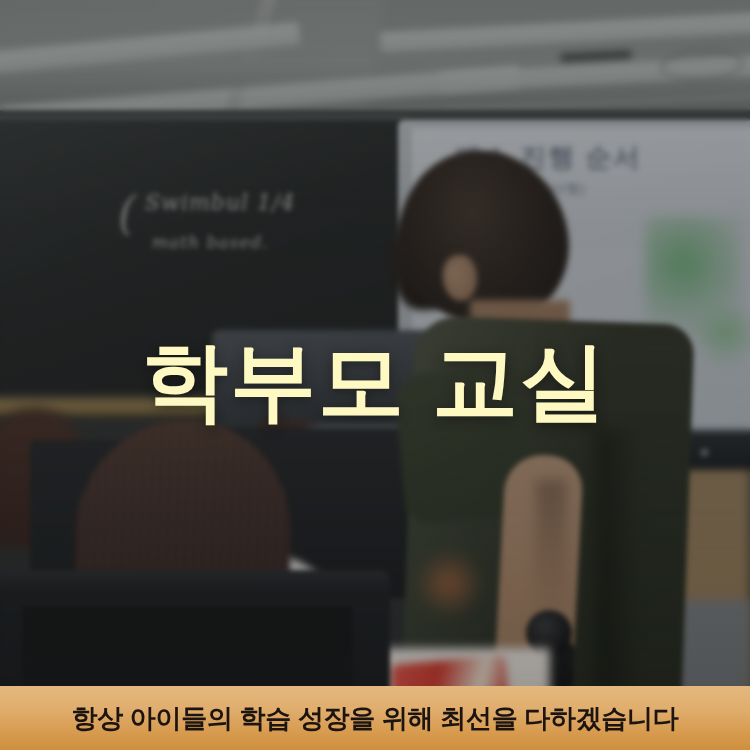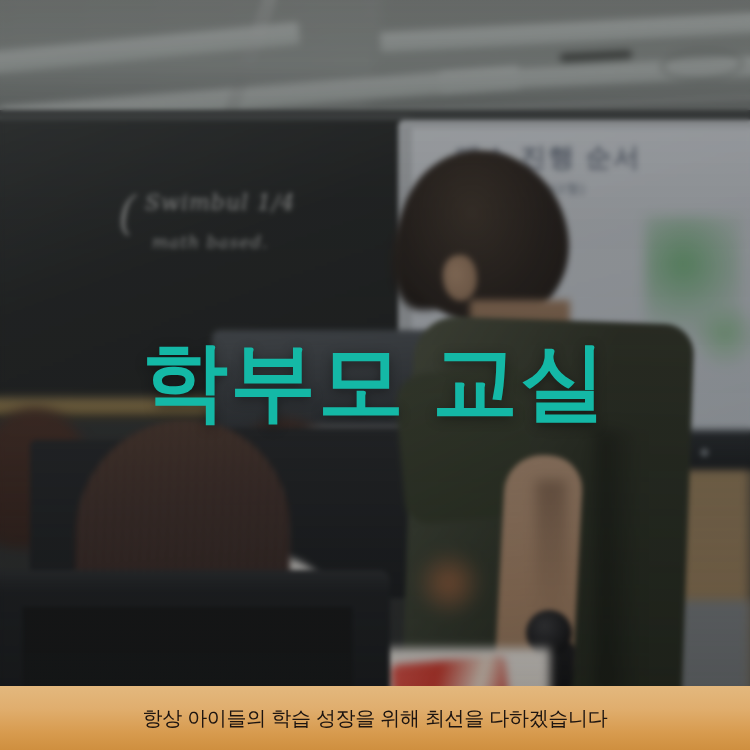--- a/index.html
+++ b/index.html
@@ -359,21 +359,21 @@
     letter-spacing: -2px;
     line-height: 1;
     text-shadow: 0 2px 10px rgba(0,0,0,.45), 0 0 3px rgba(0,0,0,.35);
     white-space: nowrap;
   }
   .subline {
     position: absolute;
     left: 0; right: 0;
     top: 338px;
     text-align: center;
-    color: #14b8a6;
+    color: #fef9c3;
     font-size: 86px;
     font-weight: 700;
     letter-spacing: 2px;
     line-height: 1;
     text-shadow: 0 3px 12px rgba(0,0,0,.38);
     white-space: nowrap;
   }
 
   
   .banner {
@@ -381,22 +381,22 @@
     left: 0; right: 0;
     bottom: 0;
     height: 64px;
     background: linear-gradient(180deg, #e3b87e 0%, #e0ae6e 35%, #d79a4d 75%, #cf8f3f 100%);
     display: flex;
     align-items: center;
     justify-content: center;
   }
   .banner-text {
     color: #1c1410;
-    font-size: 20px;
-    font-weight: 400;
+    font-size: 26px;
+    font-weight: 700;
     letter-spacing: -.3px;
     white-space: nowrap;
   }
 </style>
 </head>
 <body>
 
 <div id="poster">
 
   <div class="photo">

